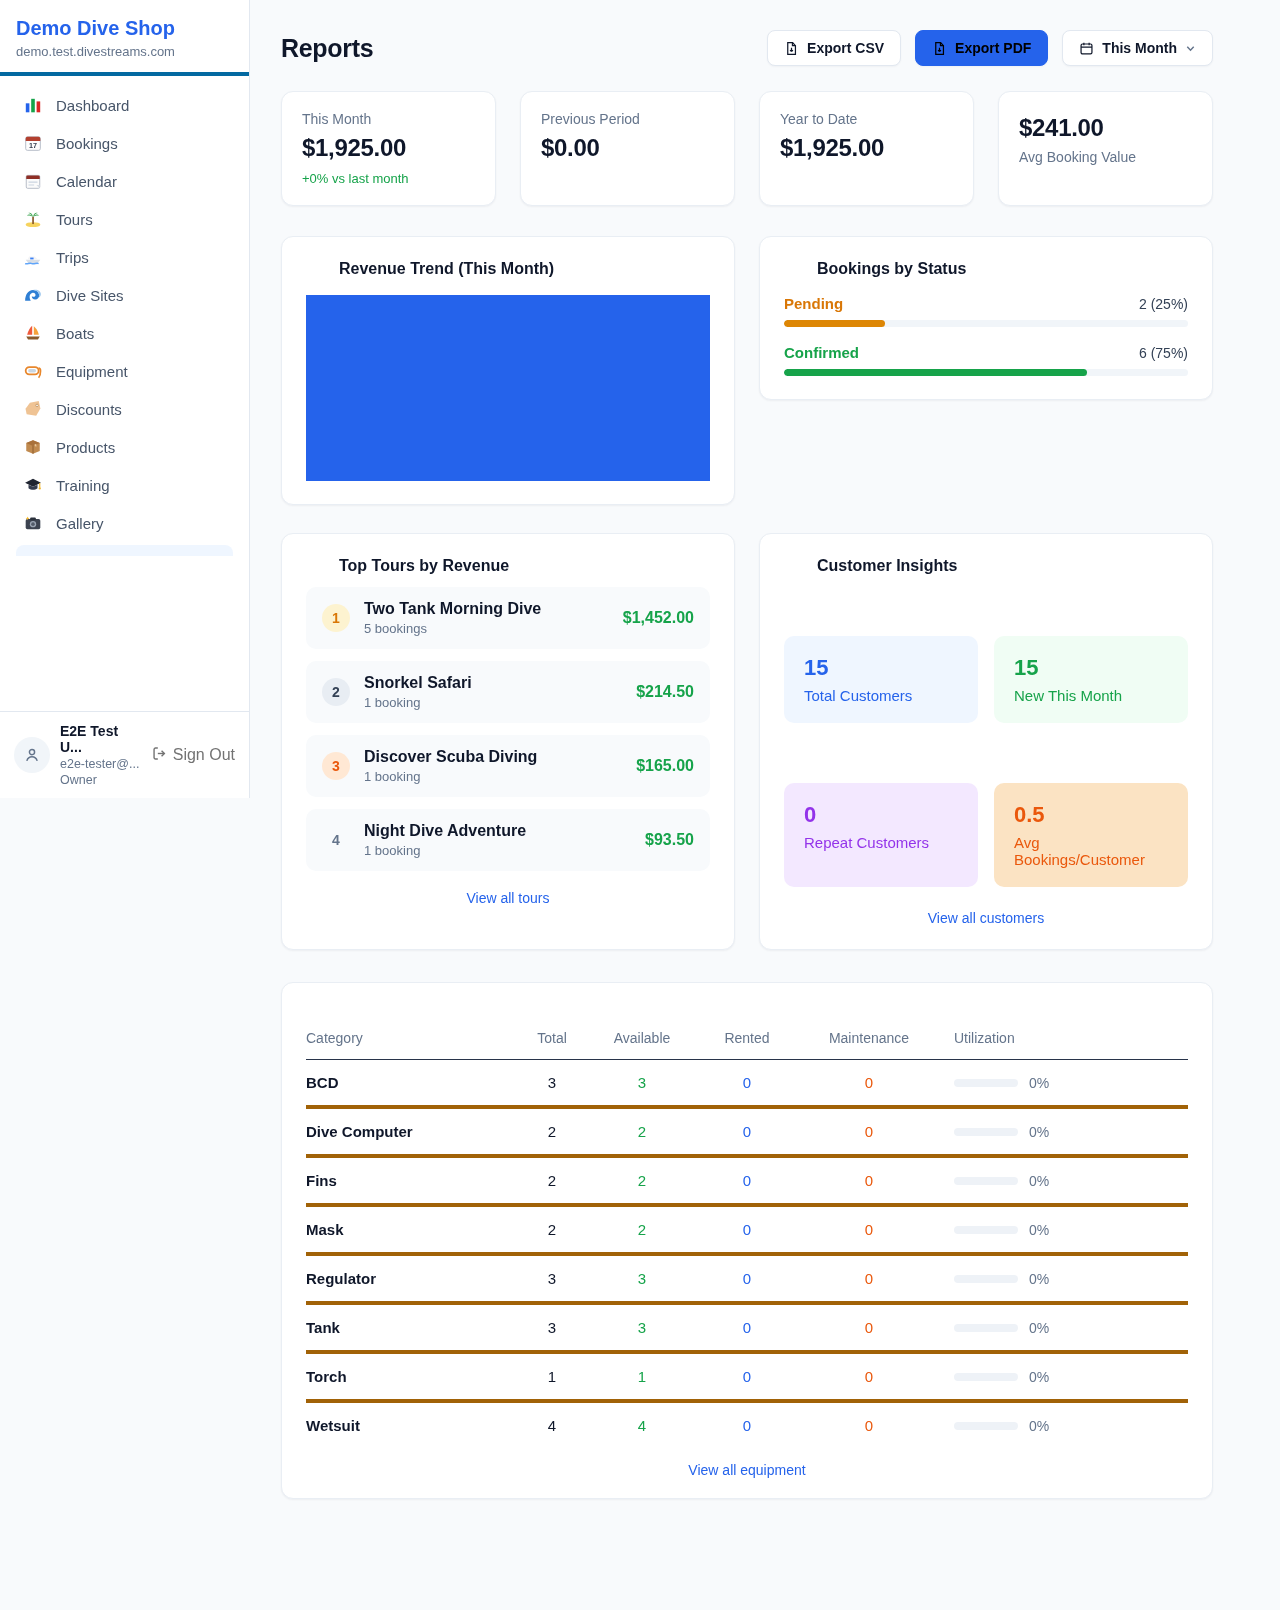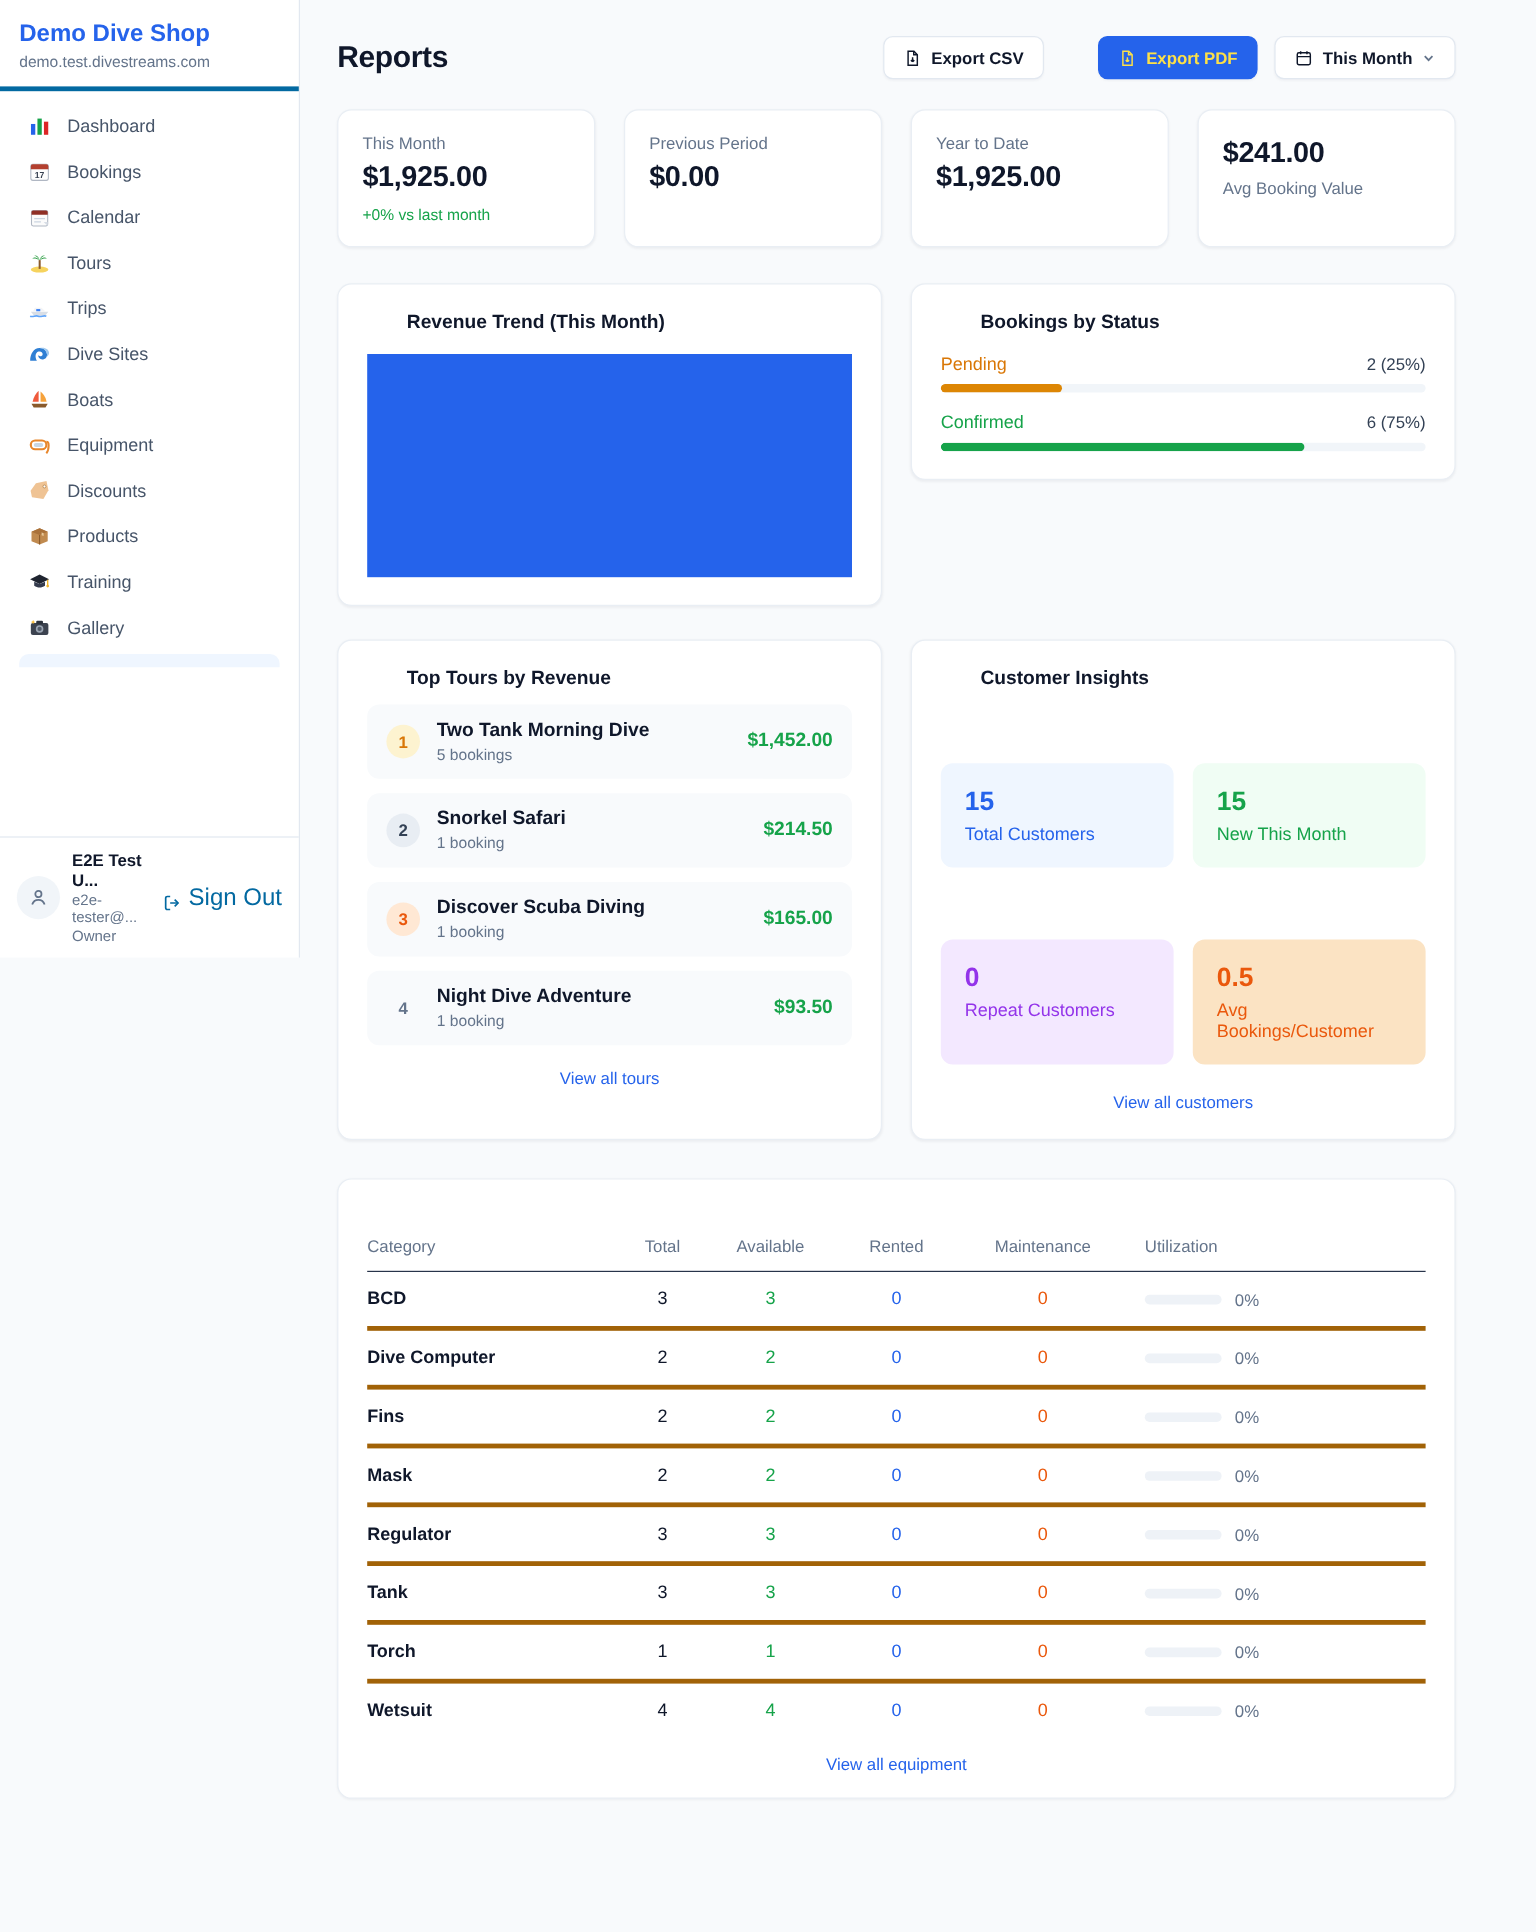--- a/index.html
+++ b/index.html
@@ -29,37 +29,37 @@
   .user-box {
     border-top:1px solid #e2e8f0; padding:11px 14px;
     display:flex; align-items:center; gap:10px;
   }
   .avatar { width:36px; height:36px; border-radius:50%; background:#f1f5f9;
     display:flex; align-items:center; justify-content:center; flex:0 0 36px; }
   .avatar svg { width:18px; height:18px; }
   .user-meta { flex:1; min-width:0; }
   .user-name { font-size:14px; font-weight:700; color:#0f172a; }
   .user-email, .user-role { font-size:12.5px; color:#64748b; margin-top:2px; }
-  .signout { display:flex; align-items:flex-end; gap:6px; color:#0369a1; font-size:20px;
+  .signout { display:flex; align-items:flex-start; gap:6px; color:#737373; font-size:16px;
     background:none; border:none; cursor:pointer; font-family:inherit; }
   .signout svg { width:15px; height:15px; }
 
   
   .main { position:absolute; left:281px; top:0; width:932px; }
   .page-head { display:flex; align-items:center; justify-content:space-between; margin-top:30px; }
   .page-title { font-size:25px; font-weight:700; letter-spacing:-0.3px; }
   .head-actions { display:flex; gap:14px; }
   .btn {
     height:36px; display:inline-flex; align-items:center; gap:8px;
     padding:0 16px; border-radius:8px; font-size:14px; font-weight:700;
     font-family:inherit; cursor:pointer; background:#fff;
     border:1px solid #e2e8f0; color:#0f172a; box-shadow:0 1px 2px rgba(15,23,42,.04);
   }
   .btn svg { width:15px; height:15px; }
-  .btn-primary { background:#2563eb; border-color:#2563eb; color:#fde047;margin-left:31px; }
+  .btn-primary { background:#2563eb; border-color:#2563eb; color:#000000; }
   .chev { width:11px !important; height:11px !important; color:#64748b; }
 
   .card {
     background:#fff; border:1px solid #e9eef4; border-radius:12px;
     box-shadow:0 1px 2px rgba(15,23,42,.05);
   }
 
   
   .stats-row { display:grid; grid-template-columns:repeat(4,1fr); gap:24px; margin-top:25px; }
   .stat { padding:19px 20px; }
@@ -68,21 +68,21 @@
   .stat-delta { font-size:13px; color:#16a34a; margin-top:9px; }
   .stat-label-after { font-size:14px; color:#64748b; margin-top:7px; }
 
   
   .charts-row { display:grid; grid-template-columns:1fr 1fr; gap:24px; margin-top:30px; align-items:start; }
   .card-pad { padding:23px 24px; }
   .card-title { font-size:16px; font-weight:700;margin-left:33px; }
   .chart-block { height:186px; margin-top:17px; background:#2563eb; }
   .status-row { margin-top:17px; }
   .status-line { display:flex; justify-content:space-between; align-items:baseline; }
-  .status-name { font-size:15px; font-weight:400; }
+  .status-name { font-size:15px; font-weight:700; }
   .status-name.pending { color:#d97706; }
   .status-name.confirmed { color:#16a34a; }
   .status-count { font-size:14px; color:#334155; }
   .track { height:7px; border-radius:4px; background:#f1f5f9; margin-top:8px; overflow:hidden; }
   .fill { height:100%; border-radius:4px; }
   .fill.pending { background:#dd8604; }
   .fill.confirmed { background:#16a34a; }
 
   
   .row2 { display:grid; grid-template-columns:1fr 1fr; gap:24px; margin-top:28px; }

